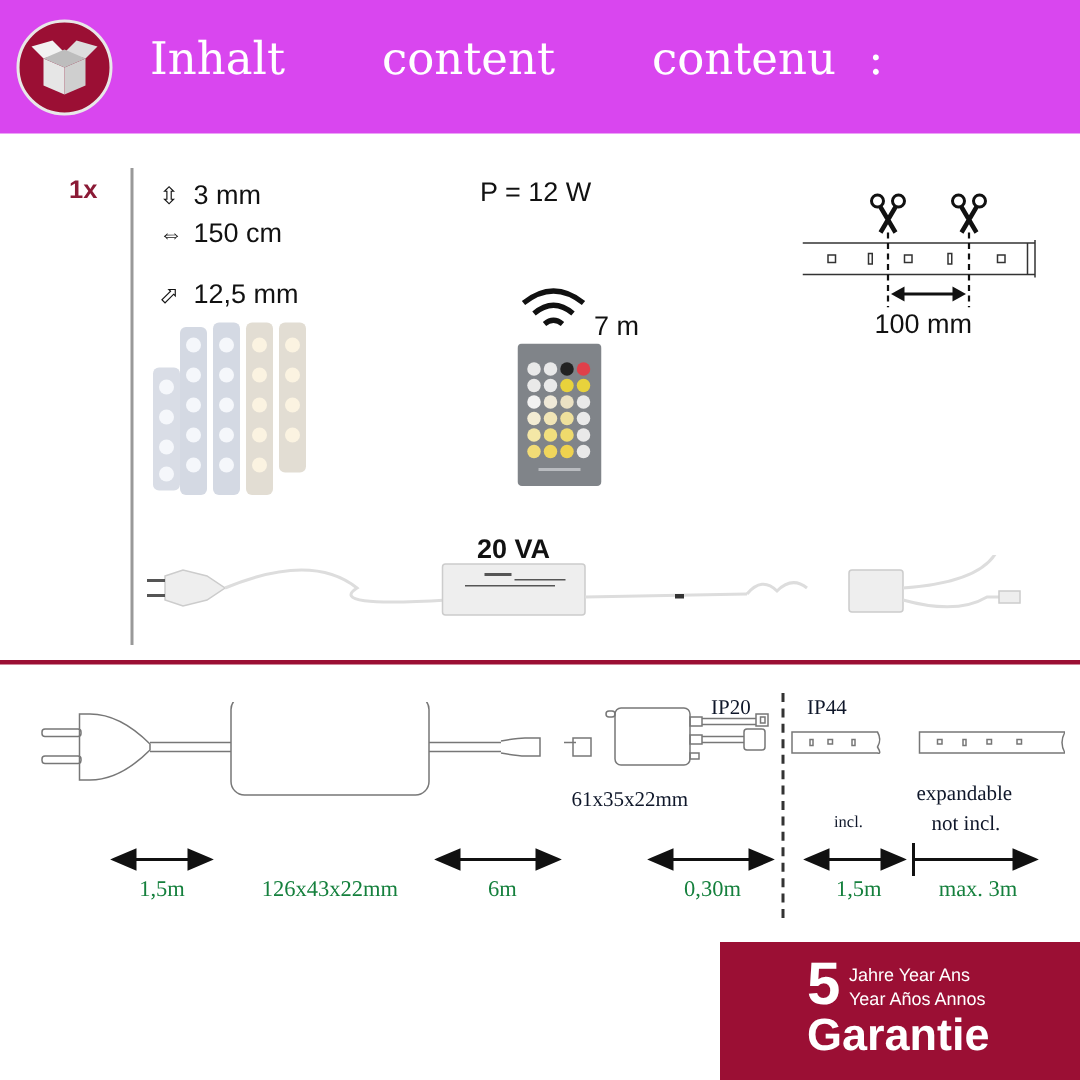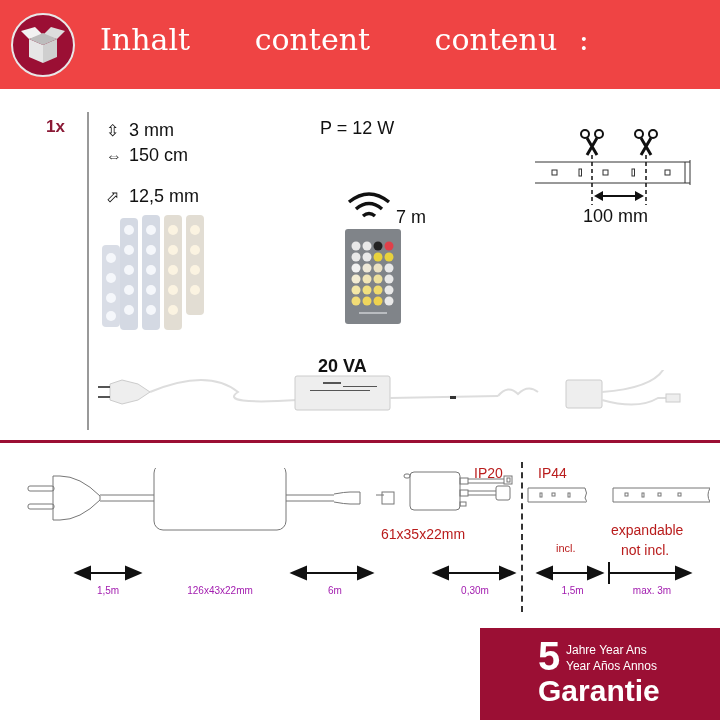--- a/index.html
+++ b/index.html
@@ -1,27 +1,27 @@
 <!DOCTYPE html>
 <html><head>
 <meta charset="utf-8">
 <style>
   * { box-sizing: border-box; margin: 0; padding: 0; }
   body { width: 720px; height: 720px; background: #ffffff; position: relative; overflow: hidden; font-family: "DejaVu Sans", sans-serif; }
-  .header { position: absolute; left: 0; top: 0; width: 720px; height: 89px; background: #ef4444; }
+  .header { position: absolute; left: 0; top: 0; width: 720px; height: 89px; background: #d946ef; }
   .header-icon { position: absolute; left: 11px; top: 13px; width: 64px; height: 64px; border-radius: 50%; background: #9b0f34; border: 2px solid #e8e8e8; }
   .header-title { position: absolute; left: 100px; top: 22px; color: #ffffff; font-family: "DejaVu Serif", serif; font-size: 30px; letter-spacing: 0px; word-spacing: 12px; }
   .abs { position: absolute; }
   .qty { left: 46px; top: 117px; color: #8b1a36; font-weight: bold; font-size: 17px; font-family: "Liberation Sans", sans-serif; }
   .vline { left: 87px; top: 112px; width: 2px; height: 318px; background: #999999; }
   .spec { font-family: "Liberation Sans", sans-serif; font-size: 18px; color: #111; }
   .spec .ic { display: inline-block; width: 18px; font-size: 16px; }
   .redline { left: 0; top: 440px; width: 720px; height: 3px; background: #9b0f34; }
-  .mono { font-family: Liberation Sans, sans-serif; font-size: 13px; color: #b91c1c; }
-  .dim { font-family: Liberation Sans, sans-serif; font-size: 10px; color: #a21caf; text-align: center; }
+  .mono { font-family: Liberation Serif, serif; font-size: 13px; color: #0f172a; }
+  .dim { font-family: Liberation Serif, serif; font-size: 15px; color: #15803d; text-align: center; }
   .garantie { left: 480px; top: 628px; width: 240px; height: 92px; background: #9b0f34; color: #fff; }
   .g-five { position: absolute; left: 58px; top: 8px; font-size: 40px; font-weight: bold; font-family: "Liberation Sans", sans-serif; line-height: 40px; }
   .g-sub { position: absolute; left: 86px; font-size: 12px; font-family: "Liberation Sans", sans-serif; }
   .g-main { position: absolute; left: 58px; top: 46px; font-size: 30px; font-weight: bold; font-family: Liberation Sans, sans-serif; }
 </style>
 </head>
 <body>
 
 <div class="header">
   <div class="header-icon">

